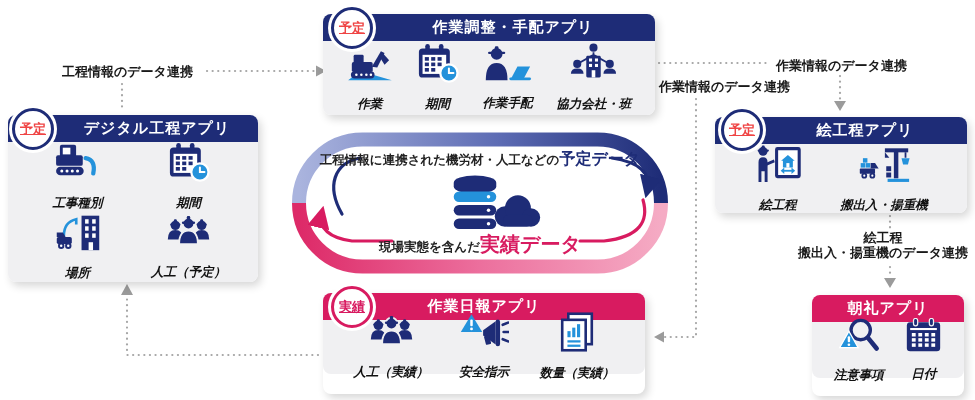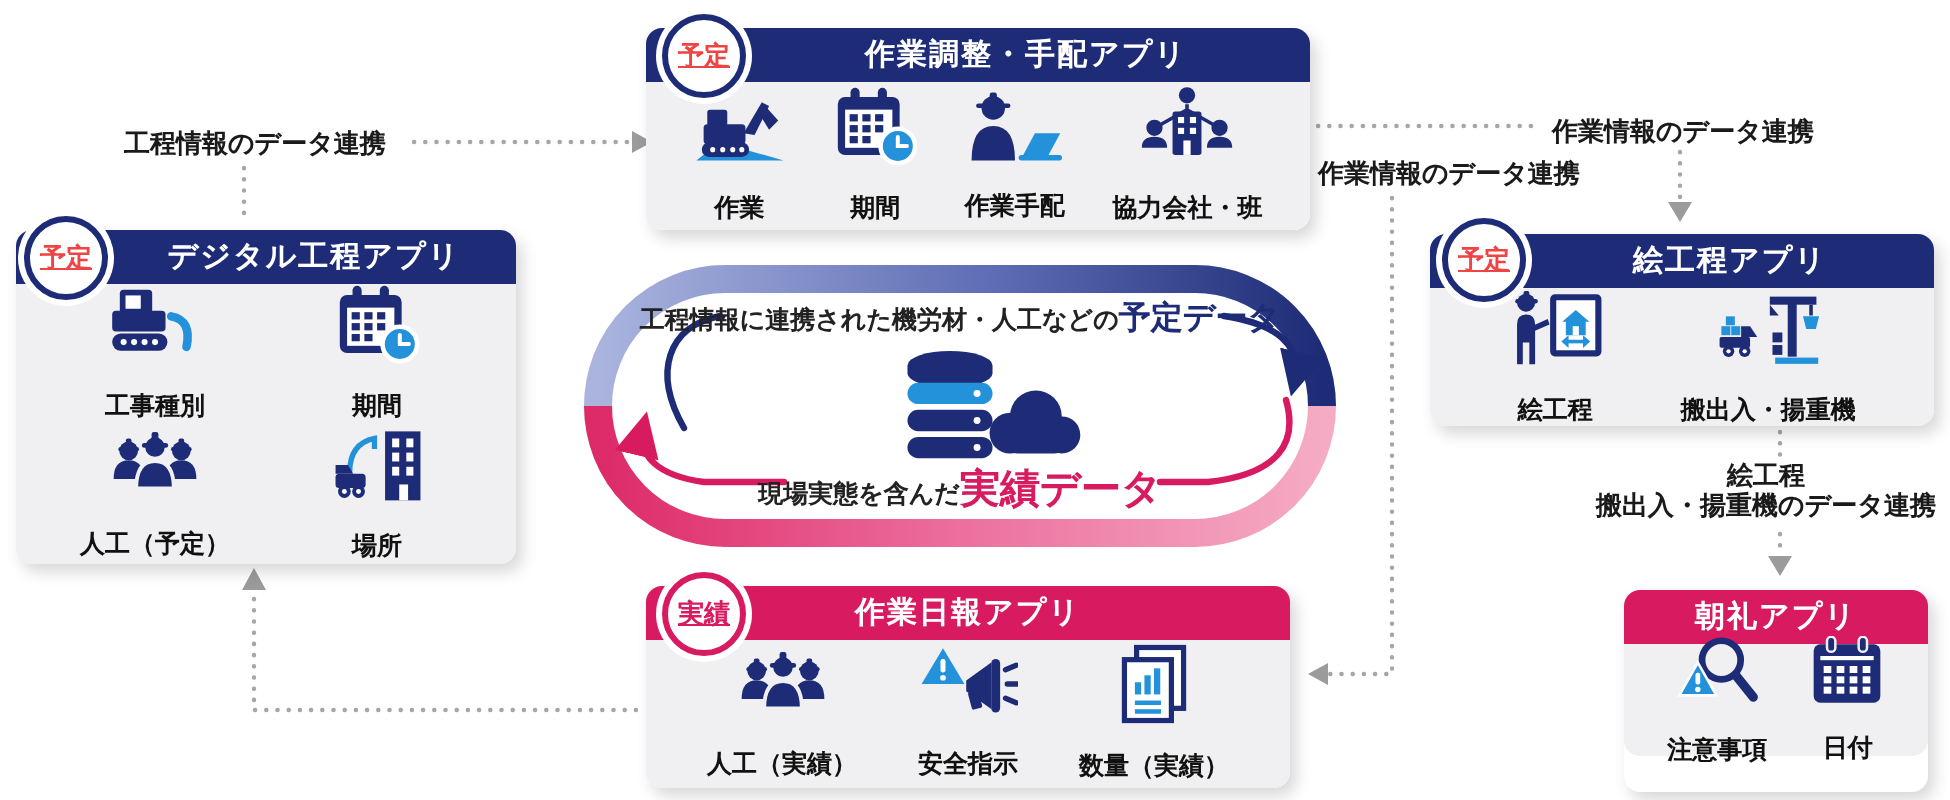--- a/index.html
+++ b/index.html
@@ -15,21 +15,21 @@
   .cycle-text .big-actual{font-size:20px;font-weight:800;color:#d81b60;}
   .centericon{position:absolute;z-index:2;}
   .card{position:absolute;z-index:3;border-radius:8px;box-shadow:3px 4px 8px rgba(0,0,0,.16);}
   .card-header{height:27px;border-radius:8px 8px 0 0;color:#fff;font-size:15px;font-weight:700;
                letter-spacing:1px;display:flex;align-items:center;justify-content:center;}
   .hdr-navy{background:#1e2c77;padding-left:48px;}
   .hdr-pink{background:#d81b60;}
   .card-body{background:#f0f0f2;border-radius:0 0 8px 8px;display:flex;align-items:center;
              justify-content:space-evenly;}
   .grid2{display:grid;grid-template-columns:1fr 1fr;justify-items:center;align-items:center;}
-  .item{display:flex;flex-direction:column;align-items:center;gap:13px;}
+  .item{display:flex;flex-direction:column;align-items:center;gap:13px;font-style:italic;}
   .item-label{font-size:12.5px;font-weight:700;color:#111;white-space:nowrap;}
   .badge{position:absolute;width:36px;height:36px;border-radius:50%;background:#fff;
          display:flex;align-items:center;justify-content:center;font-size:13px;font-weight:800;
          box-shadow:0 0 0 3px #fff;z-index:4;}
   .badge-navy{border:3px solid #1e2c77;color:#ef4444;text-decoration:underline;}
   .badge-pink{border:3px solid #d81b60;color:#d81b60;text-decoration:underline;}
 </style>
 </head>
 <body>
 
@@ -370,30 +370,30 @@
           </svg>
         <div class="item-label">工事種別</div>
       </div>
       <div class="item">
         <svg width="42" height="40" viewBox="0 0 46 44">
             <use href="#i-calclock"></use>
           </svg>
         <div class="item-label">期間</div>
       </div>
       <div class="item">
+        <svg width="46" height="39" viewBox="0 0 52 44">
+            <use href="#i-place"></use>
+          </svg>
+        <div class="item-label">場所</div>
+      </div>
+      <div class="item">
         <svg width="47" height="38" viewBox="0 0 50 40">
             <use href="#i-workers"></use>
           </svg>
         <div class="item-label">人工（予定）</div>
-      </div>
-      <div class="item">
-        <svg width="46" height="39" viewBox="0 0 52 44">
-            <use href="#i-place"></use>
-          </svg>
-        <div class="item-label">場所</div>
       </div>
     </div>
   </div>
 
   <div class="card" style="left:715px;top:117px;width:252px;height:96px">
     <div class="badge badge-navy" style="left:6px;top:-8px">予定</div>
     <div class="card-header hdr-navy">絵工程アプリ</div>
     <div class="card-body" style="height:69px">
       <div class="item">
         <svg width="47" height="40" viewBox="0 0 52 44">
@@ -406,21 +406,21 @@
             <use href="#i-truck-crane"></use>
           </svg>
         <div class="item-label">搬出入・揚重機</div>
       </div>
     </div>
   </div>
 
   <div class="card" style="left:323px;top:293px;width:322px;height:101px">
     <div class="badge badge-pink" style="left:8px;top:-7px">実績</div>
     <div class="card-header hdr-pink">作業日報アプリ</div>
-    <div class="card-body" style="height:74px">
+    <div class="card-body" style="height:54px">
       <div class="item">
         <svg width="47" height="38" viewBox="0 0 50 40">
             <use href="#i-workers"></use>
           </svg>
         <div class="item-label">人工（実績）</div>
       </div>
       <div class="item">
         <svg width="50" height="38" viewBox="0 0 56 42">
             <use href="#i-megaphone"></use>
           </svg>

